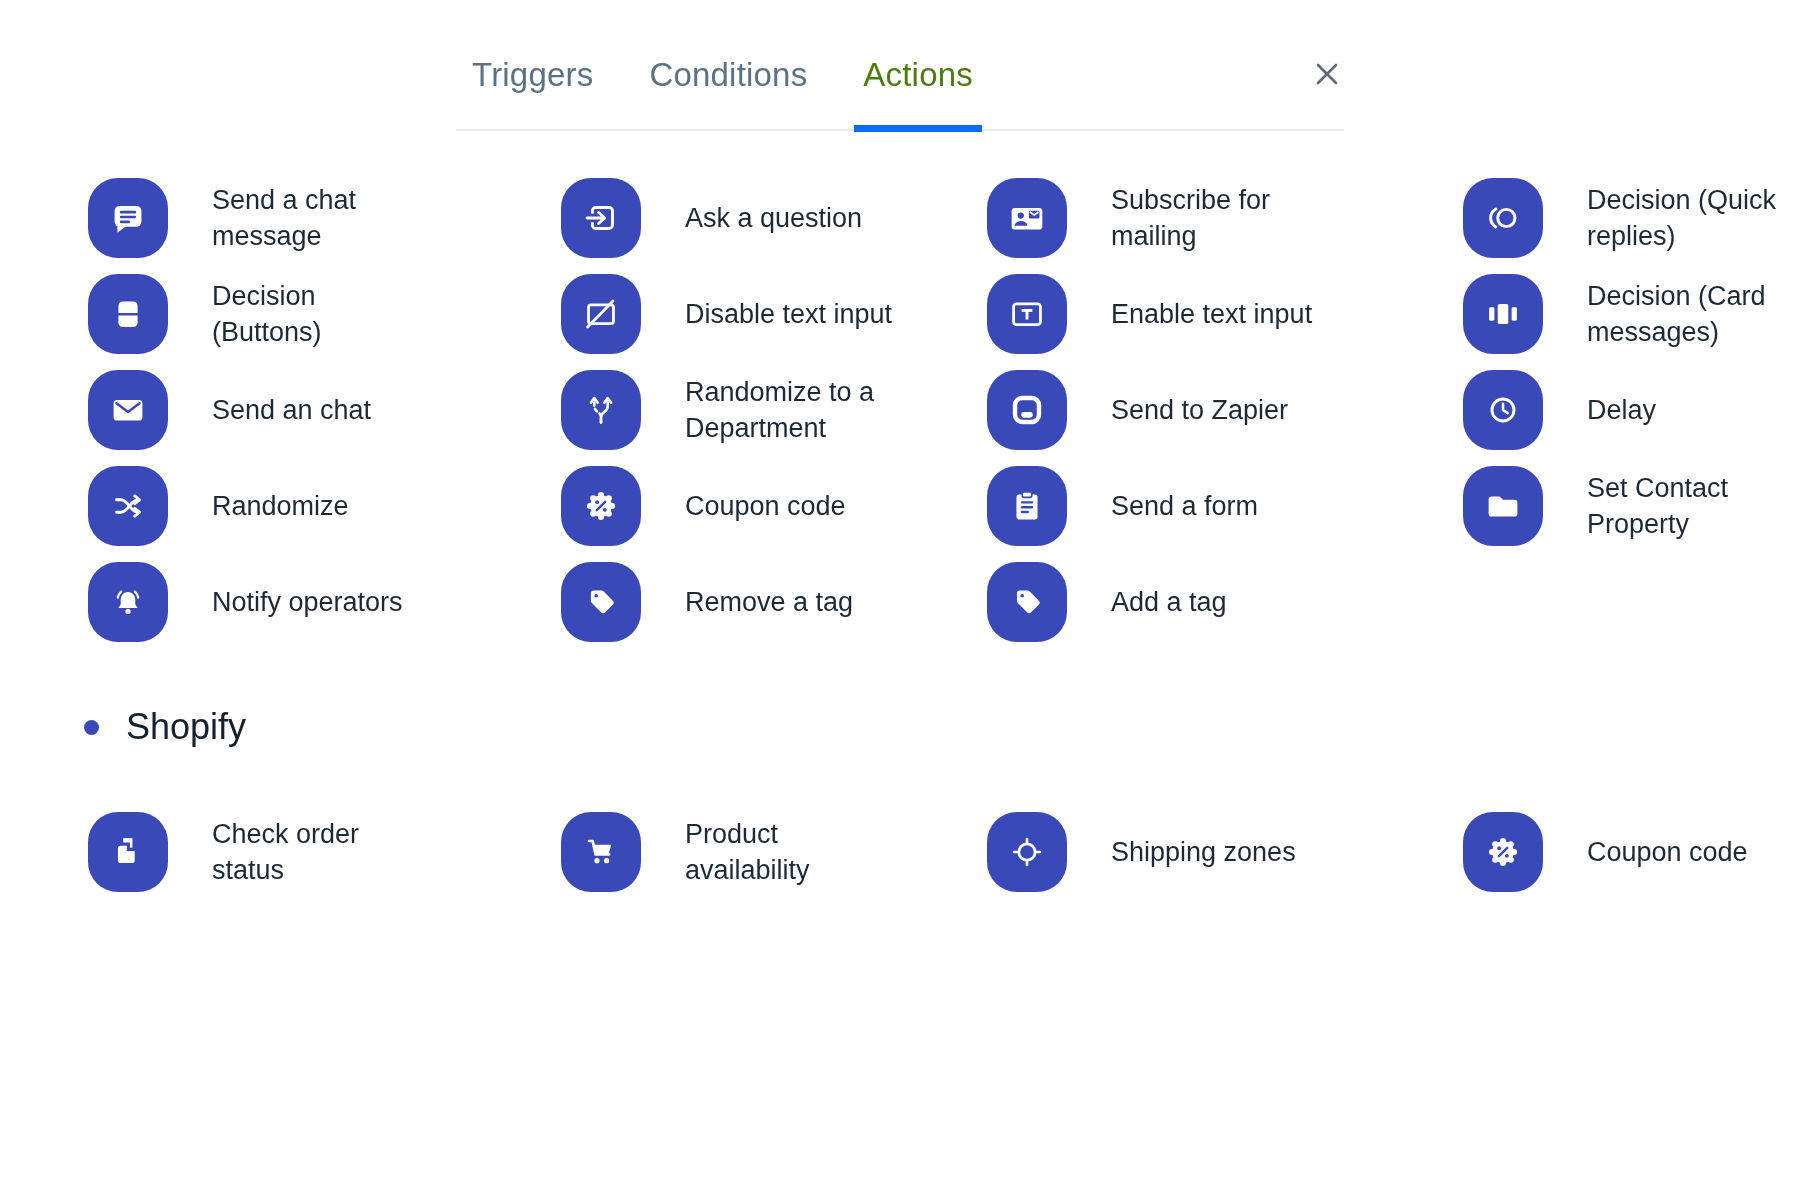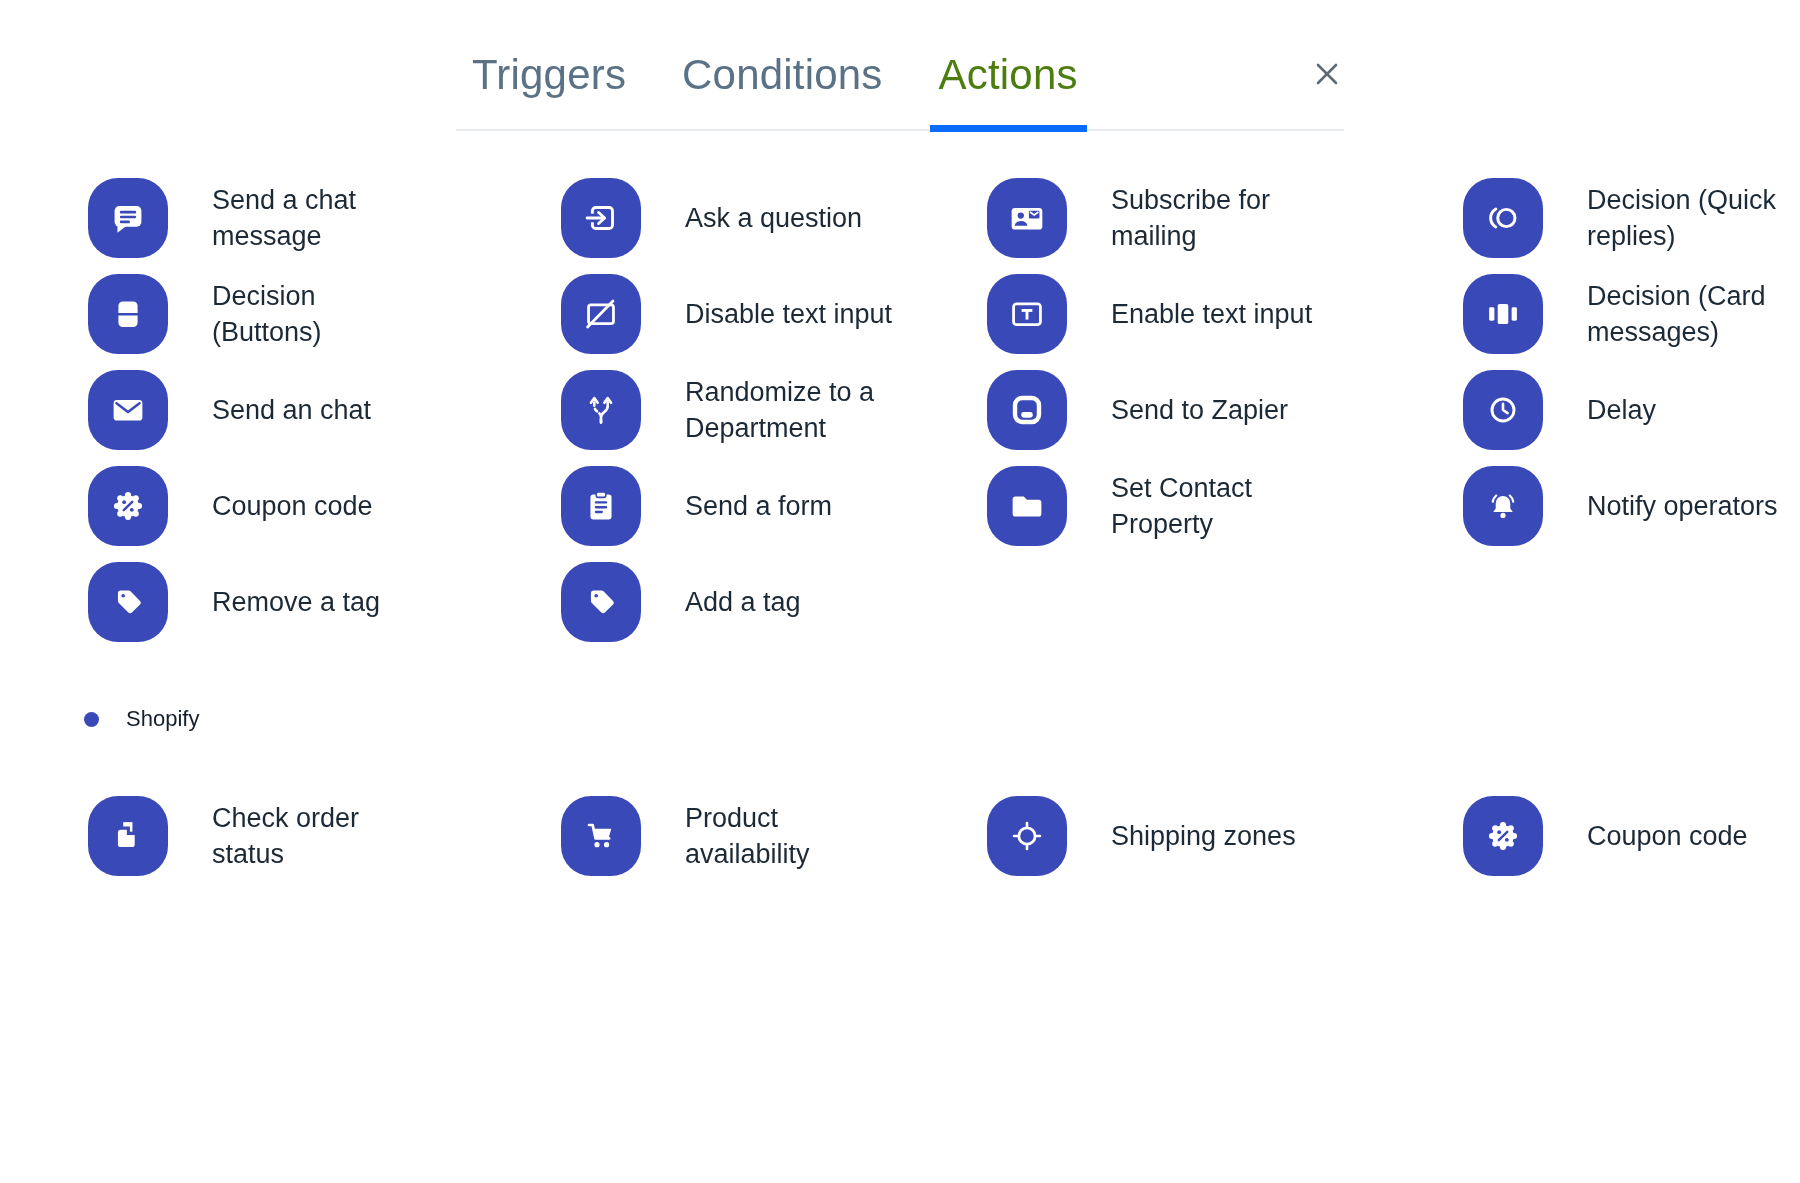--- a/index.html
+++ b/index.html
@@ -7,21 +7,21 @@
     width:1800px;height:1183px;background:#ffffff;overflow:hidden;
     font-family:"Liberation Sans", sans-serif;color:#1C2936;
   }
   
   .tabbar{
     width:872px;margin:55px auto 0;position:relative;
     display:flex;gap:56px;padding:0 0 34px 16px;
     border-bottom:2px solid #E8EBEF;
   }
   .tab{
-    font-size:42px;line-height:40px;color:#5B7286;cursor:pointer;
+    font-size:33px;line-height:40px;color:#5B7286;cursor:pointer;
     position:relative;letter-spacing:.2px;background:none;border:none;
     font-family:inherit;padding:0;
   }
   .tab.active{color:#4d7c0f;}
   .tab.active::after{
     content:"";position:absolute;left:-9px;right:-9px;bottom:-37px;height:7px;
     background:#0B6CFB;
   }
   .close-btn{
     position:absolute;right:0;top:2px;width:34px;height:34px;
@@ -35,21 +35,21 @@
   .item{display:flex;align-items:center;gap:44px;cursor:pointer;}
   .tile{
     width:80px;height:80px;min-width:80px;border-radius:30px;
     background:#3A49B8;display:flex;align-items:center;justify-content:center;
   }
   .tile svg{width:46px;height:46px;display:block;}
   .label{font-size:27px;line-height:36px;max-width:215px;color:#1C2936;}
   
   .section-head{display:flex;align-items:center;gap:27px;margin:64px 0 0 84px;}
   .bullet{width:15px;height:15px;border-radius:50%;background:#3A49B8;}
-  .section-title{font-size:22px;color:#15202C;font-weight:500;}
+  .section-title{font-size:36px;color:#15202C;font-weight:500;}
   .grid.shopify{margin-top:64px;}
   .hidden-defs{position:absolute;width:0;height:0;overflow:hidden;}
 </style>
 </head>
 <body>
 
 <svg class="hidden-defs" xmlns="http://www.w3.org/2000/svg" xmlns:xlink="http://www.w3.org/1999/xlink" aria-hidden="true">
   <defs>
     <symbol id="i-chat-message" viewBox="0 0 48 48">
       <rect x="10" y="11.5" width="28" height="21.5" rx="5" fill="#fff"></rect>
@@ -290,20 +290,28 @@
     <span class="tile">
         <svg>
           <use href="#i-delay" xlink:href="#i-delay"></use>
         </svg>
       </span>
     <span class="label">Delay</span>
   </div>
   <div class="item">
     <span class="tile">
         <svg>
+          <use href="#i-randomize" xlink:href="#i-randomize"></use>
+        </svg>
+      </span>
+    <span class="label">Randomize</span>
+  </div>
+  <div class="item">
+    <span class="tile">
+        <svg>
           <use href="#i-coupon-code" xlink:href="#i-coupon-code"></use>
         </svg>
       </span>
     <span class="label">Coupon code</span>
   </div>
   <div class="item">
     <span class="tile">
         <svg>
           <use href="#i-send-form" xlink:href="#i-send-form"></use>
         </svg>

